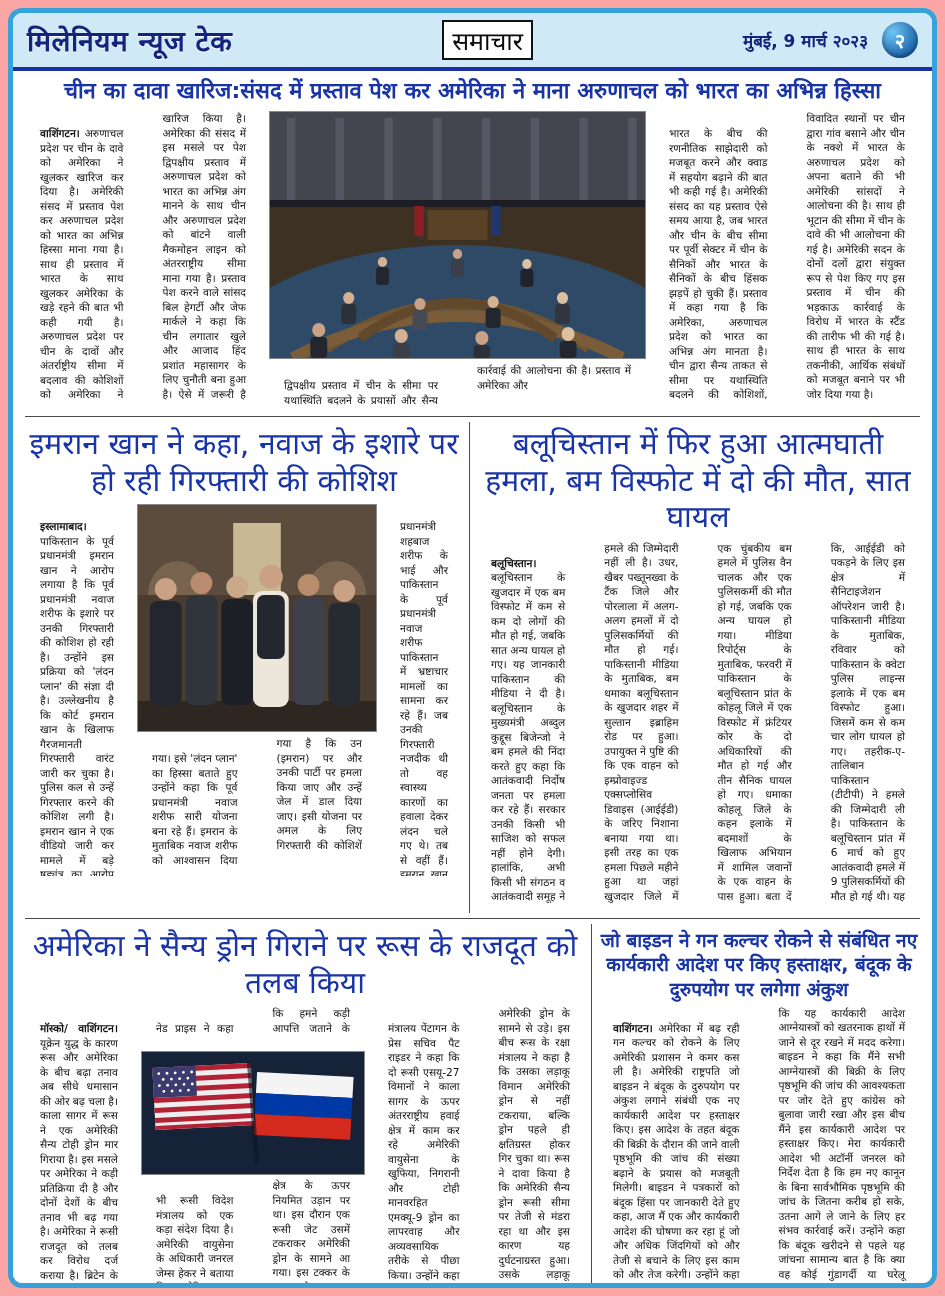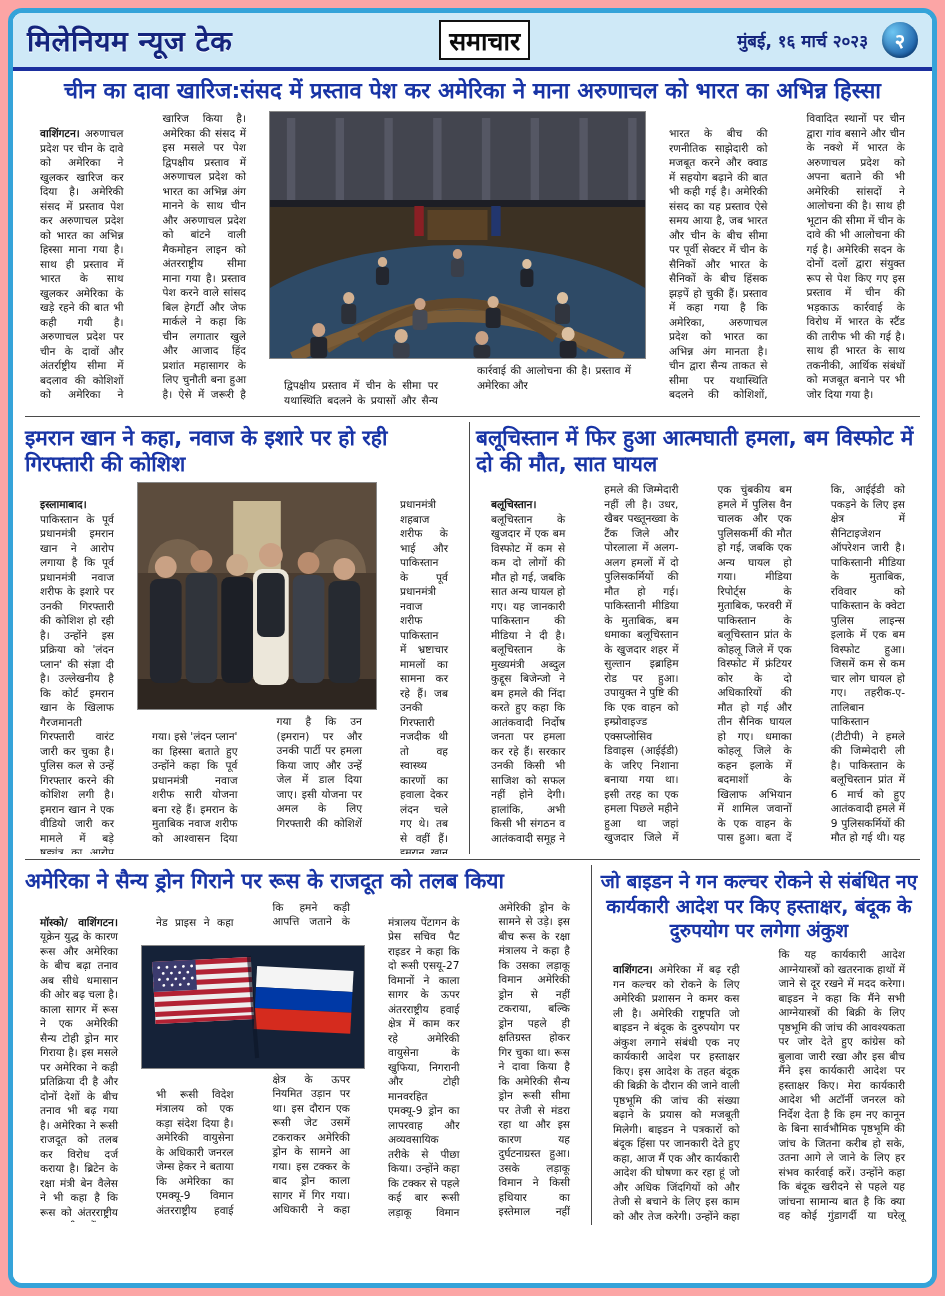--- a/index.html
+++ b/index.html
@@ -17,40 +17,40 @@
     height:54px;background:#cfe9f7;display:flex;align-items:center;
     padding:0 14px;gap:14px;flex:0 0 auto;
   }
   .brand{
     font-size:28px;font-weight:bold;color:#14247d;letter-spacing:.5px;
     white-space:nowrap;flex:0 0 auto;text-shadow:0 1px 0 #ffffff;
   }
   .topbar-spacer{flex:1}
   .section-box{
     background:#ffffff;border:2px solid #111111;padding:1px 8px;
-    font-size:25px;font-weight:bold;color:#0b0b0b;white-space:nowrap;
+    font-size:25px;font-weight:normal;color:#0b0b0b;white-space:nowrap;
   }
   .edition{font-size:17px;font-weight:bold;color:#14247d;white-space:nowrap;}
   .pageno{
     width:36px;height:36px;border-radius:50%;
     background:radial-gradient(circle at 30% 28%,#6ec6f2,#1b5fa8 75%);
     color:#ffffff;font-size:20px;font-weight:bold;
     display:flex;align-items:center;justify-content:center;flex:0 0 auto;
     box-shadow:inset 0 -2px 4px rgba(0,0,0,.35);
   }
   .rule{height:4px;background:#1b2f9e;flex:0 0 auto;}
   
   .content{flex:1;padding:2px 12px 6px;overflow:hidden;background:#ffffff;}
   h1.headline-xl{
     margin:4px 0 6px;text-align:center;color:#1834a6;
     font-size:22px;line-height:1.28;font-weight:bold;
   }
   h2.headline-md{
-    margin:4px 0 5px;text-align:left;color:#1834a6;
-    font-size:21px;line-height:1.22;font-weight:bold;
+    margin:4px 0 5px;text-align:center;color:#1834a6;
+    font-size:30px;line-height:1.22;font-weight:normal;
   }
   h2.headline-sm{
     margin:4px 0 5px;text-align:center;color:#1834a6;
     font-size:19px;line-height:1.28;font-weight:bold;
   }
   .txt{
     font-size:10.6px;line-height:1.37;text-align:justify;color:#141414;
     column-gap:9px;column-fill:auto;overflow:hidden;
   }
   .txt p{margin:15px;}
@@ -99,21 +99,21 @@
 <div class="page">
   <div class="frame">
 
     <header class="topbar">
       <div class="brand">मिलेनियम न्यूज टेक</div>
       <div class="topbar-spacer"></div>
       <div class="section-box">
         <span>समाचार</span>
       </div>
       <div class="topbar-spacer"></div>
-      <div class="edition">मुंबई, १६ मार्च २०२३</div>
+      <div class="edition">मुंबई, 9 मार्च २०२३</div>
       <div class="pageno">२</div>
     </header>
     <div class="rule"></div>
 
     <div class="content">
 
       <section>
         <h1 class="headline-xl">चीन का दावा खारिज:संसद में प्रस्ताव पेश कर अमेरिका ने माना अरुणाचल को भारत का अभिन्न हिस्सा</h1>
         <div class="row china-body">
           <div class="txt c2 china-left">

